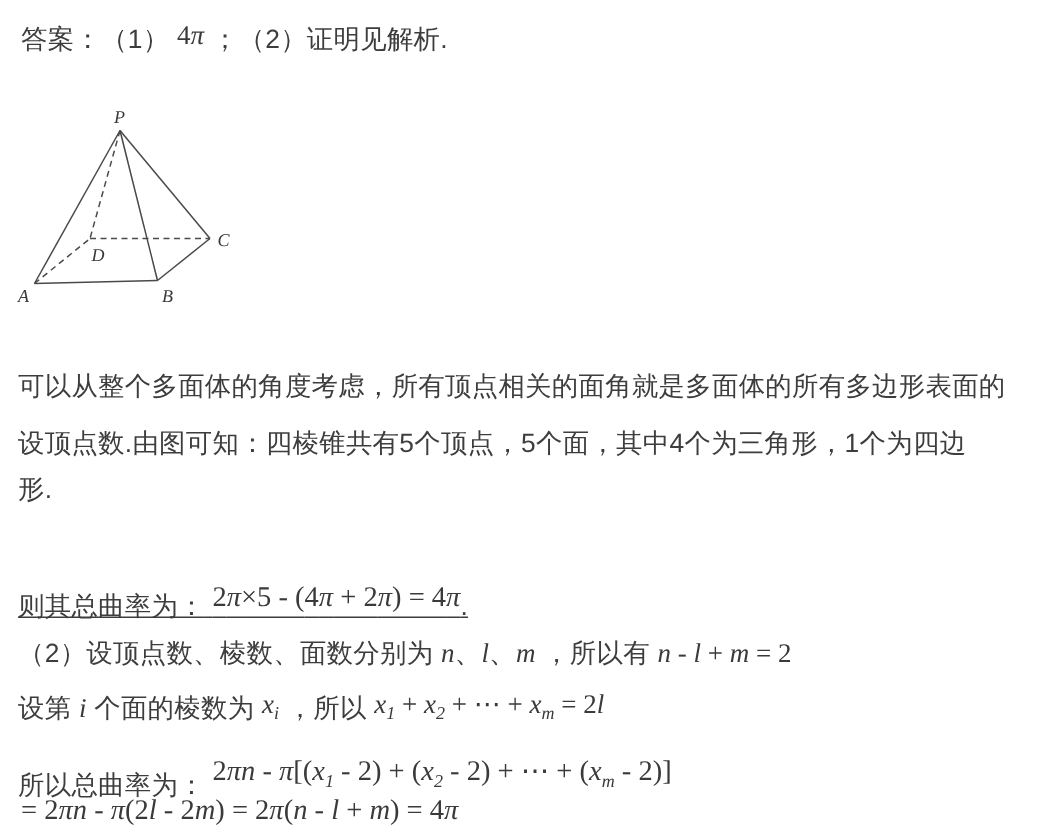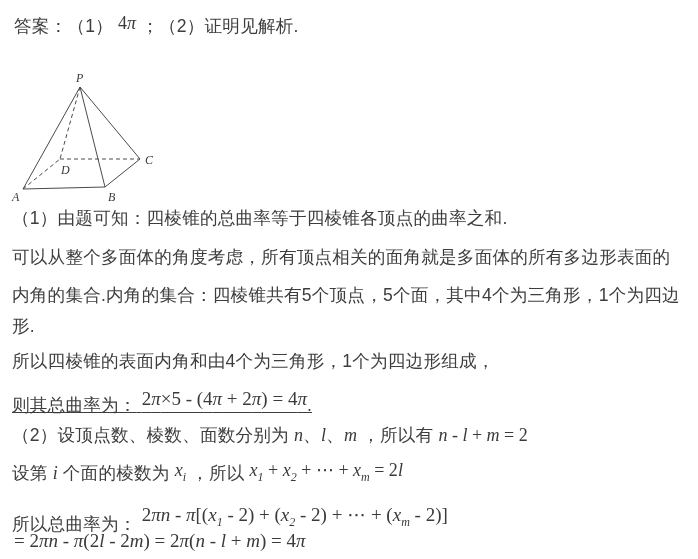--- a/index.html
+++ b/index.html
@@ -51,34 +51,28 @@
       <line x1="13" y1="117" x2="50" y2="87" stroke-dasharray="4,3"></line>
       <line x1="50" y1="87" x2="130" y2="87" stroke-dasharray="4,3"></line>
     </g>
     <text class="vtx-label" x="66" y="10">P</text>
     <text class="vtx-label" x="2" y="129">A</text>
     <text class="vtx-label" x="98" y="129">B</text>
     <text class="vtx-label" x="135" y="92">C</text>
     <text class="vtx-label" x="51" y="102">D</text>
   </svg>
 
-  <div class="line" style="top:206px;">
-    <span>（1）由题可知：四棱锥的总曲率等于四棱锥各顶点的曲率之和.</span>
-  </div>
   <div class="line" style="top:245px;">
     <span>可以从整个多面体的角度考虑，所有顶点相关的面角就是多面体的所有多边形表面的</span>
   </div>
   <div class="line" style="top:283px;">
-    <span>内角的集合.内角的集合：四棱锥共有5个顶点，5个面，其中4个为三角形，1个为四边</span>
+    <span>设顶点数.由图可知：四棱锥共有5个顶点，5个面，其中4个为三角形，1个为四边</span>
   </div>
   <div class="line" style="top:314px;">
     <span>形.</span>
-  </div>
-  <div class="line" style="top:349px;">
-    <span>所以四棱锥的表面内角和由4个为三角形，1个为四边形组成，</span>
   </div>
   <div class="line" style="top:388px;text-decoration:underline;">
     <span>则其总曲率为：</span>
     <span class="math raised6"><span>2</span><span class="it">π</span><span>×5 - (</span><span>4</span><span class="it">π</span><span> + 2</span><span class="it">π</span><span>) = 4</span><span class="it">π</span></span><span>.</span>
   </div>
 
   <div class="line" style="top:423px;">
     <span>（2）设顶点数、棱数、面数分别为</span>
     <span class="math inline"><span class="it">n</span><span>、</span><span class="it">l</span><span>、</span><span class="it">m</span></span>
     <span>，所以有</span>

